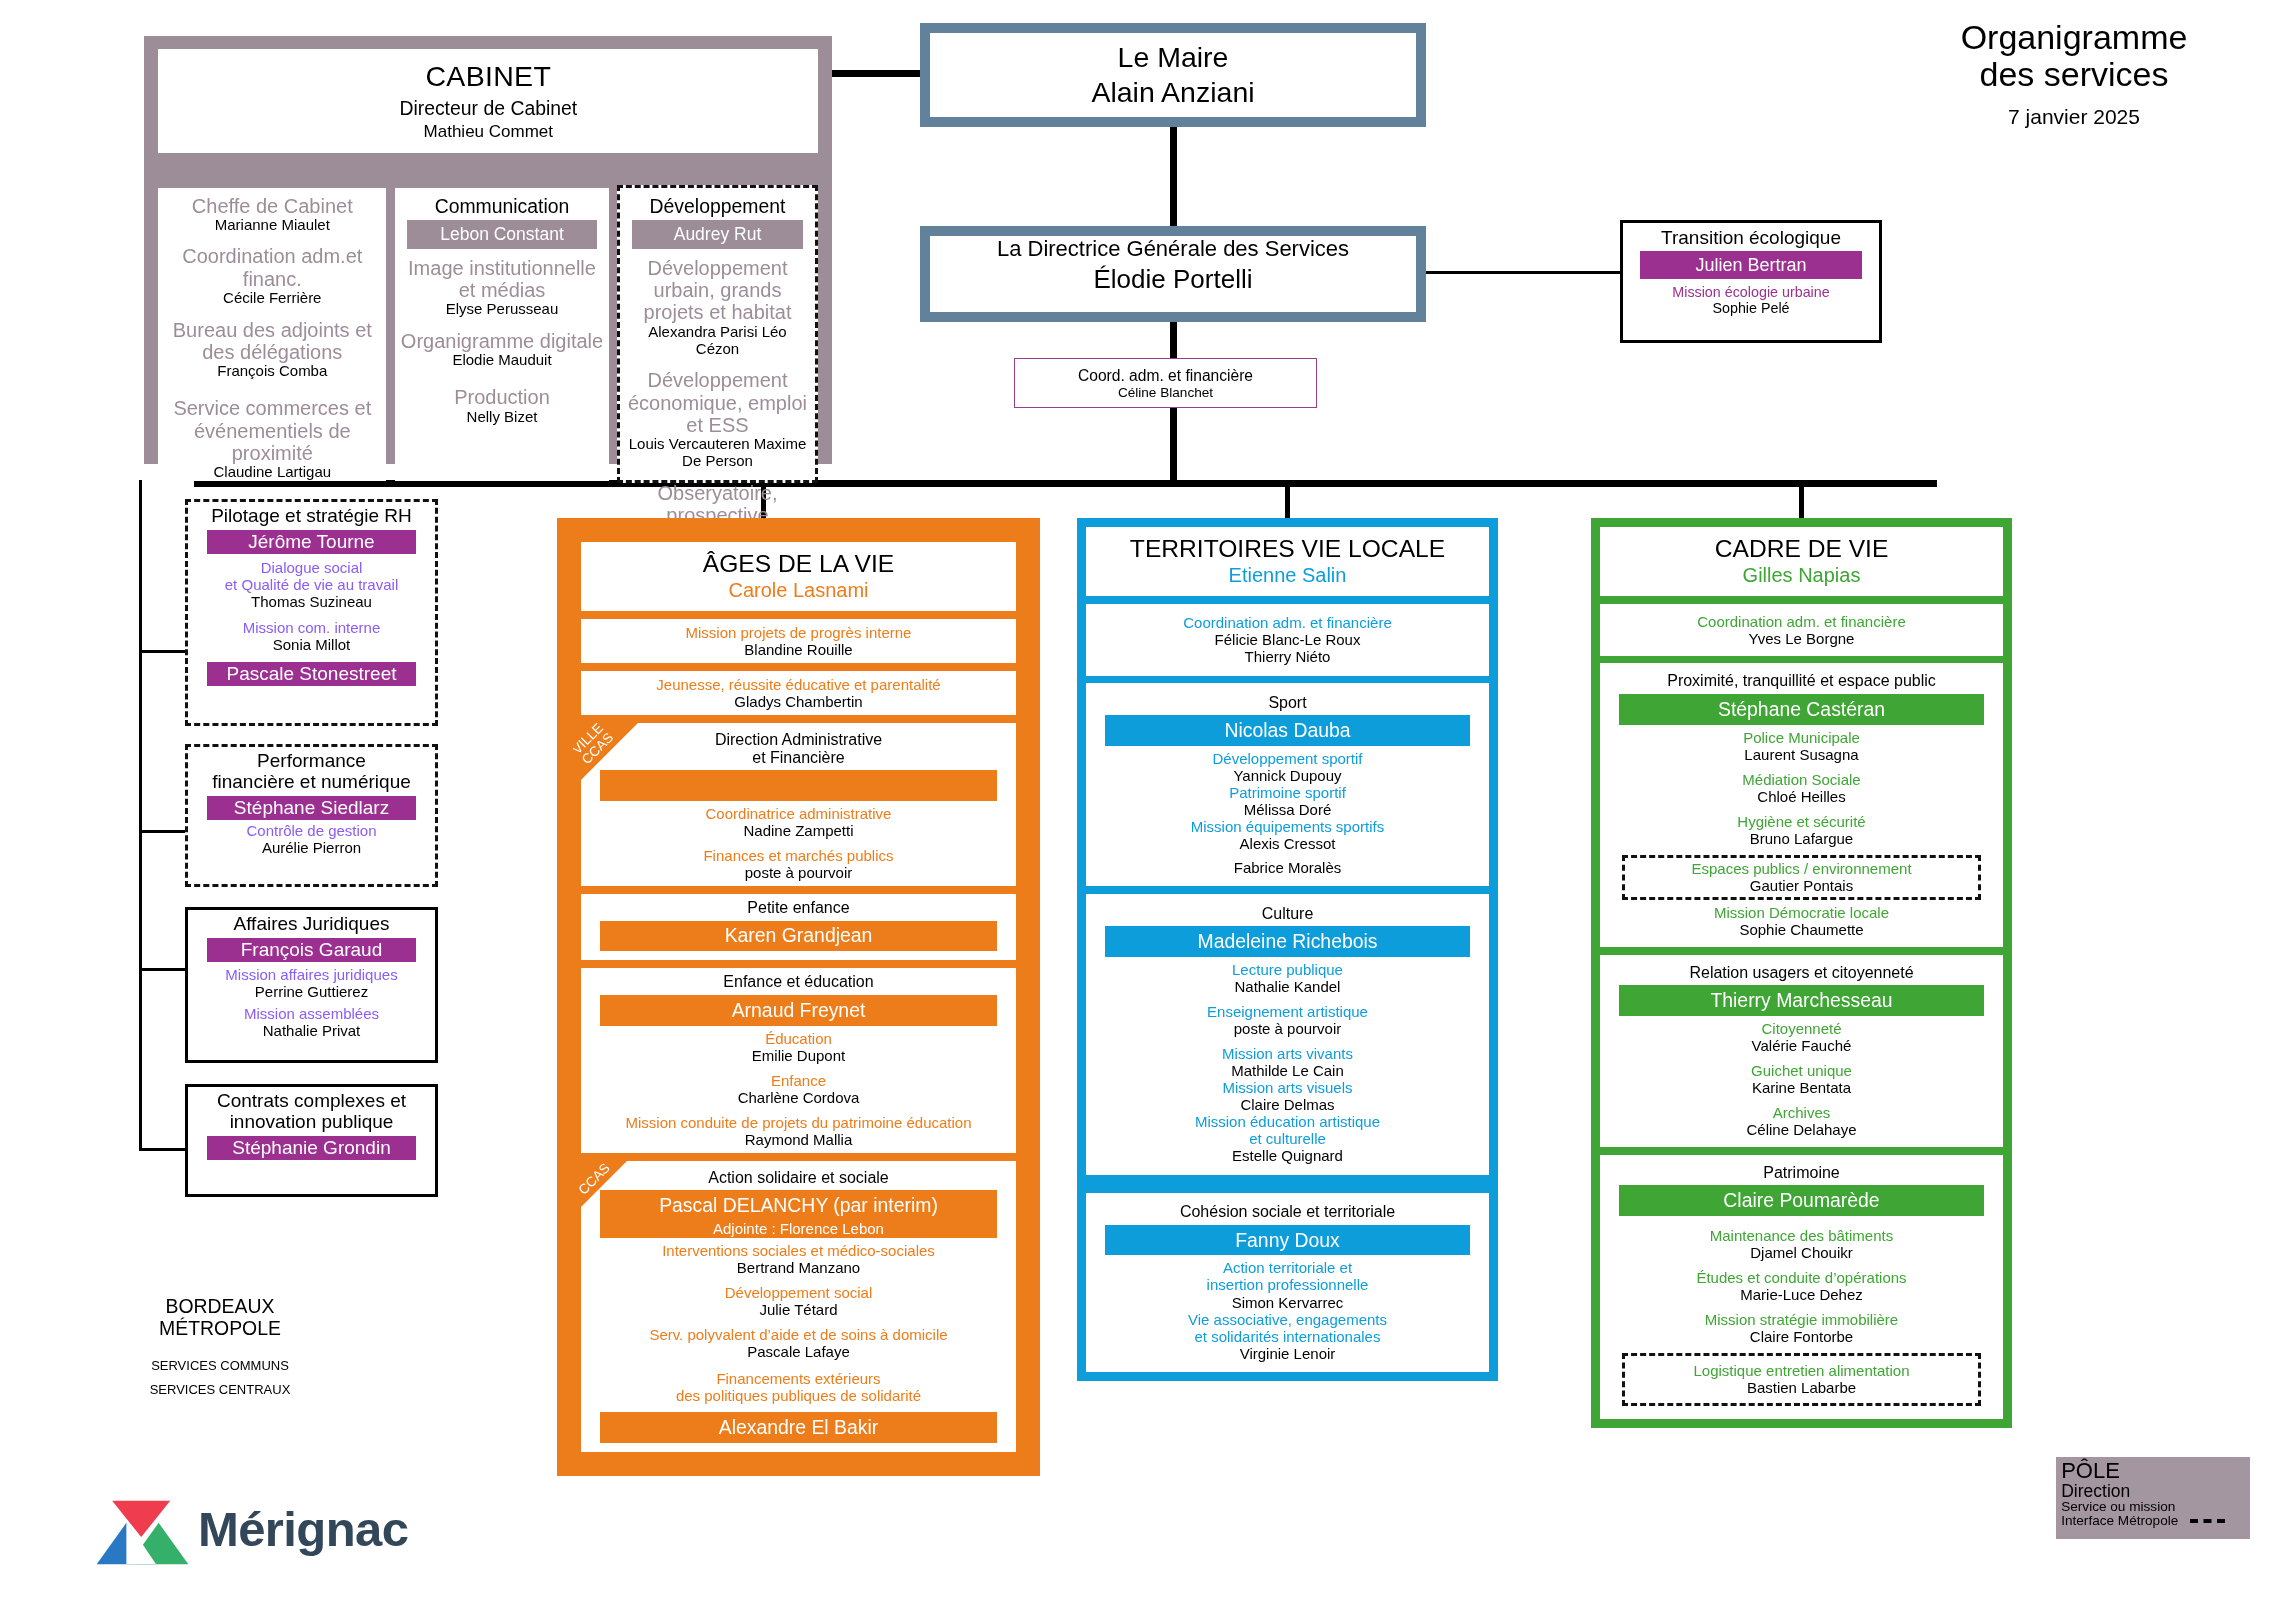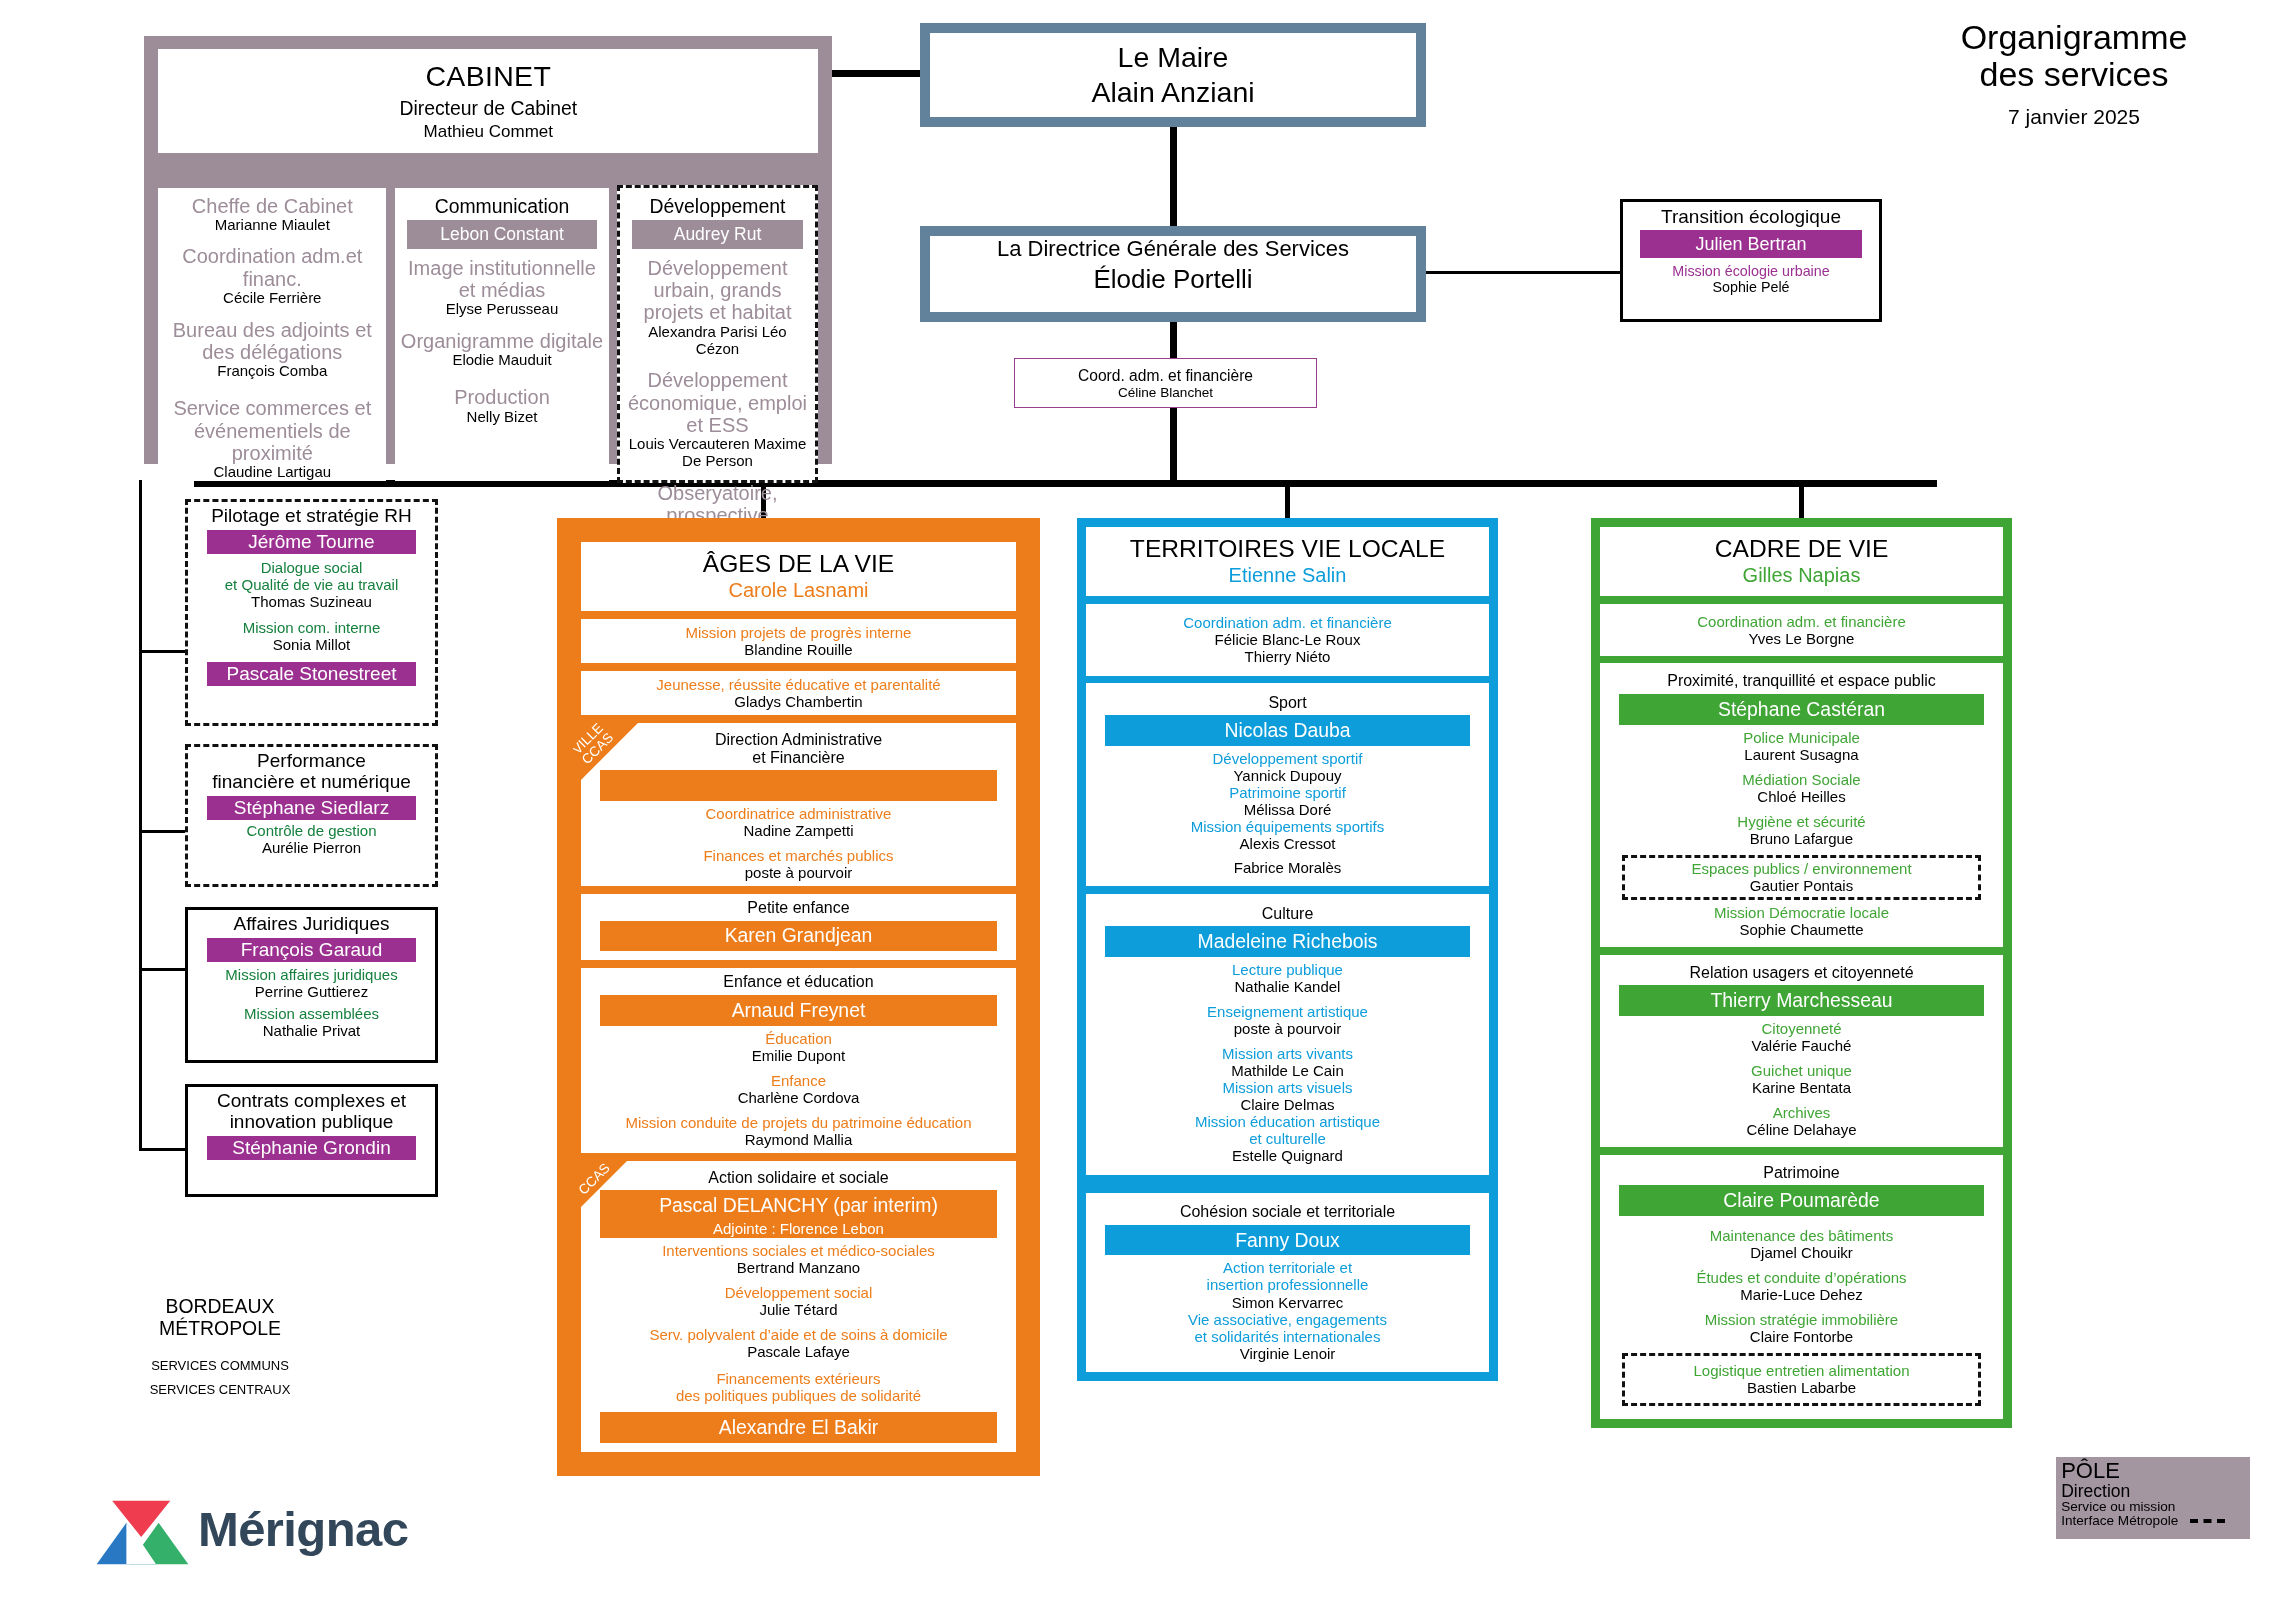--- a/index.html
+++ b/index.html
@@ -36,42 +36,42 @@
               display:flex;flex-direction:column;align-items:center;justify-content:flex-start;}
   #dgs .l1{font-size:22px;}
   #dgs .l2{font-size:26px;margin-top:1.3px;}
 
   #coord-dgs{position:absolute;left:1014px;top:358px;width:301px;height:48px;background:#fff;border:1.9px solid #9b3d8d;
              display:flex;flex-direction:column;align-items:center;justify-content:center;}
   #coord-dgs .l1{font-size:15.6px;}
   #coord-dgs .l2{font-size:13.6px;}
 
   
-  #transition{position:absolute;left:1620px;top:199px;width:262px;height:123px;background:#fff;border:3.2px solid #000;
+  #transition{position:absolute;left:1620px;top:220px;width:262px;height:123px;background:#fff;border:3.2px solid #000;
               box-sizing:border-box;padding:3.9px 5.2px;}
   #transition .h{font-size:19px;text-align:center;}
   #transition .bar{background:#9b3091;color:#fff;font-size:18px;text-align:center;padding:3.2px 0;margin:2.6px 11.7px 5.2px 11.7px;}
   #transition .m{color:#9b3091;font-size:14.3px;text-align:center;}
   #transition .n{font-size:14.3px;text-align:center;}
 
   
   #title{position:absolute;left:1860px;top:19.4px;width:428px;text-align:center;}
   #title .t1{font-size:34px;line-height:1.08;}
   #title .t2{font-size:21px;margin-top:11.7px;}
 
   
   .ln{position:absolute;background:#000;}
 
   
   .lcard{position:absolute;box-sizing:border-box;background:#fff;padding:3.9px 5.2px;}
   .lcard.dashed{border:3.9px dashed #111;}
   .lcard.solid{border:3.2px solid #000;}
   .lcard .h{font-size:19px;text-align:center;line-height:1.1;}
   .lcard .bar{background:#9b3091;color:#fff;font-size:19px;text-align:center;padding:1px 0;margin:3.2px 14.3px;}
-  .lcard .m{color:#15803d;font-size:15px;text-align:center;line-height:1.12;}
+  .lcard .m{color:#8b5cf6;font-size:15px;text-align:center;line-height:1.12;}
   .lcard .n{font-size:15px;text-align:center;line-height:1.12;}
 
   
   .pole{position:absolute;box-sizing:border-box;}
   .pole .sub{background:#fff;box-sizing:border-box;padding:5.2px 7.8px;margin:0 0 7.8px 0;}
   .pole .sub:last-child{margin-bottom:0;}
   .pole .poletitle{font-size:24.6px;text-align:center;line-height:1.05;}
   .pole .polechief{font-size:20px;text-align:center;margin-top:1.9px;}
   .pole .shead{font-size:16px;text-align:center;line-height:1.1;}
   .pole .bar{color:#fff;font-size:19.4px;text-align:center;padding:3.9px 0;margin:3.9px 11.7px;}

